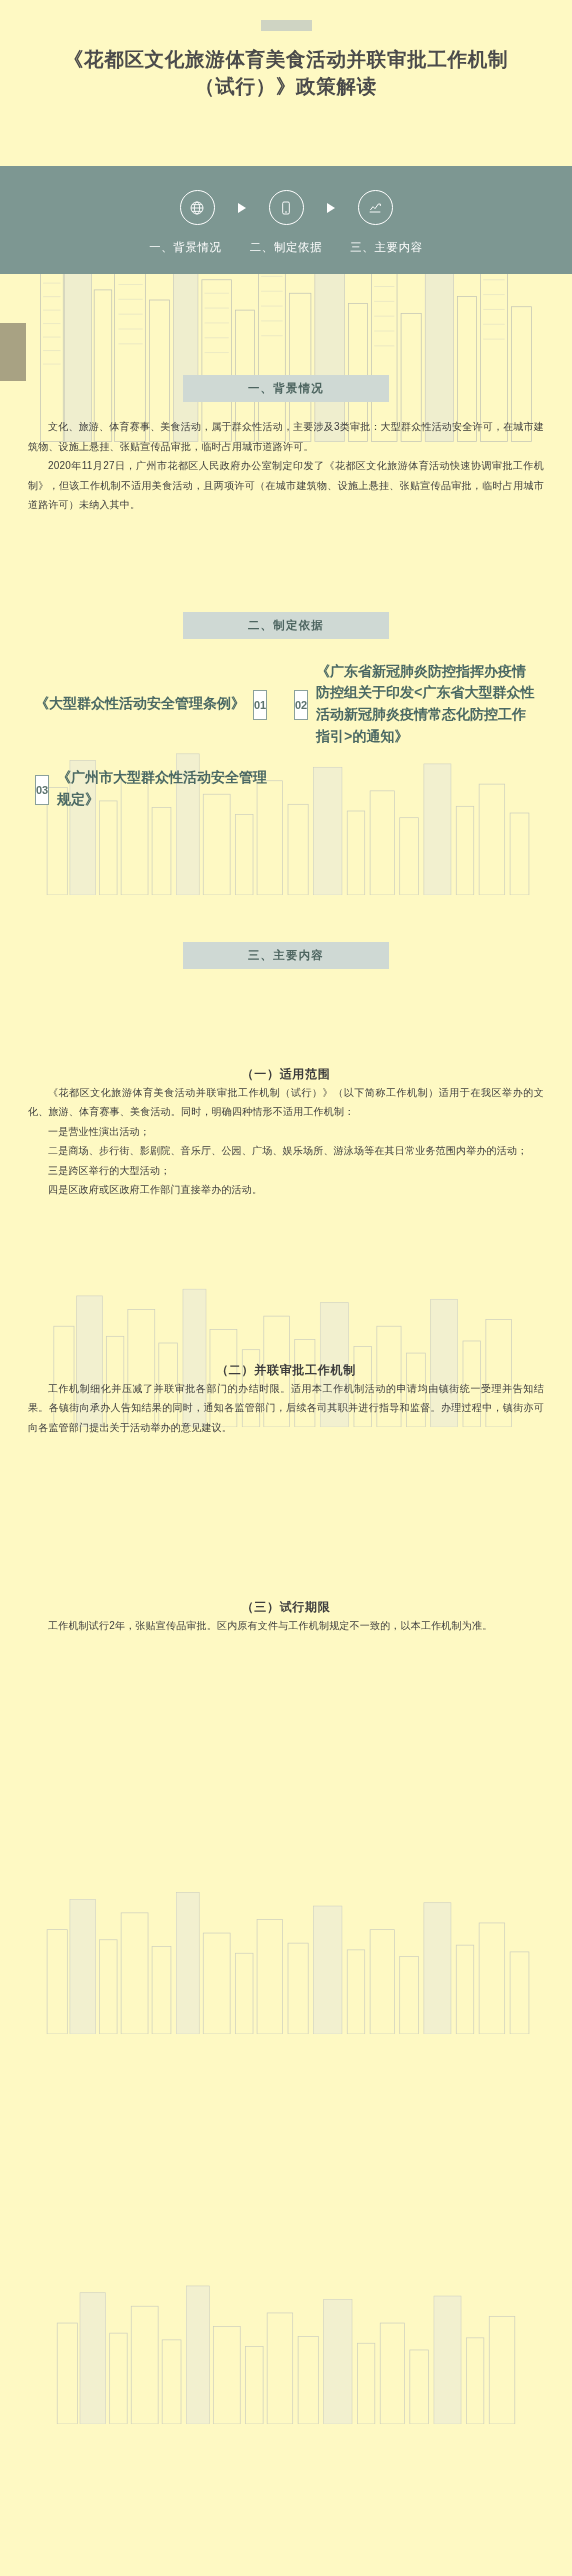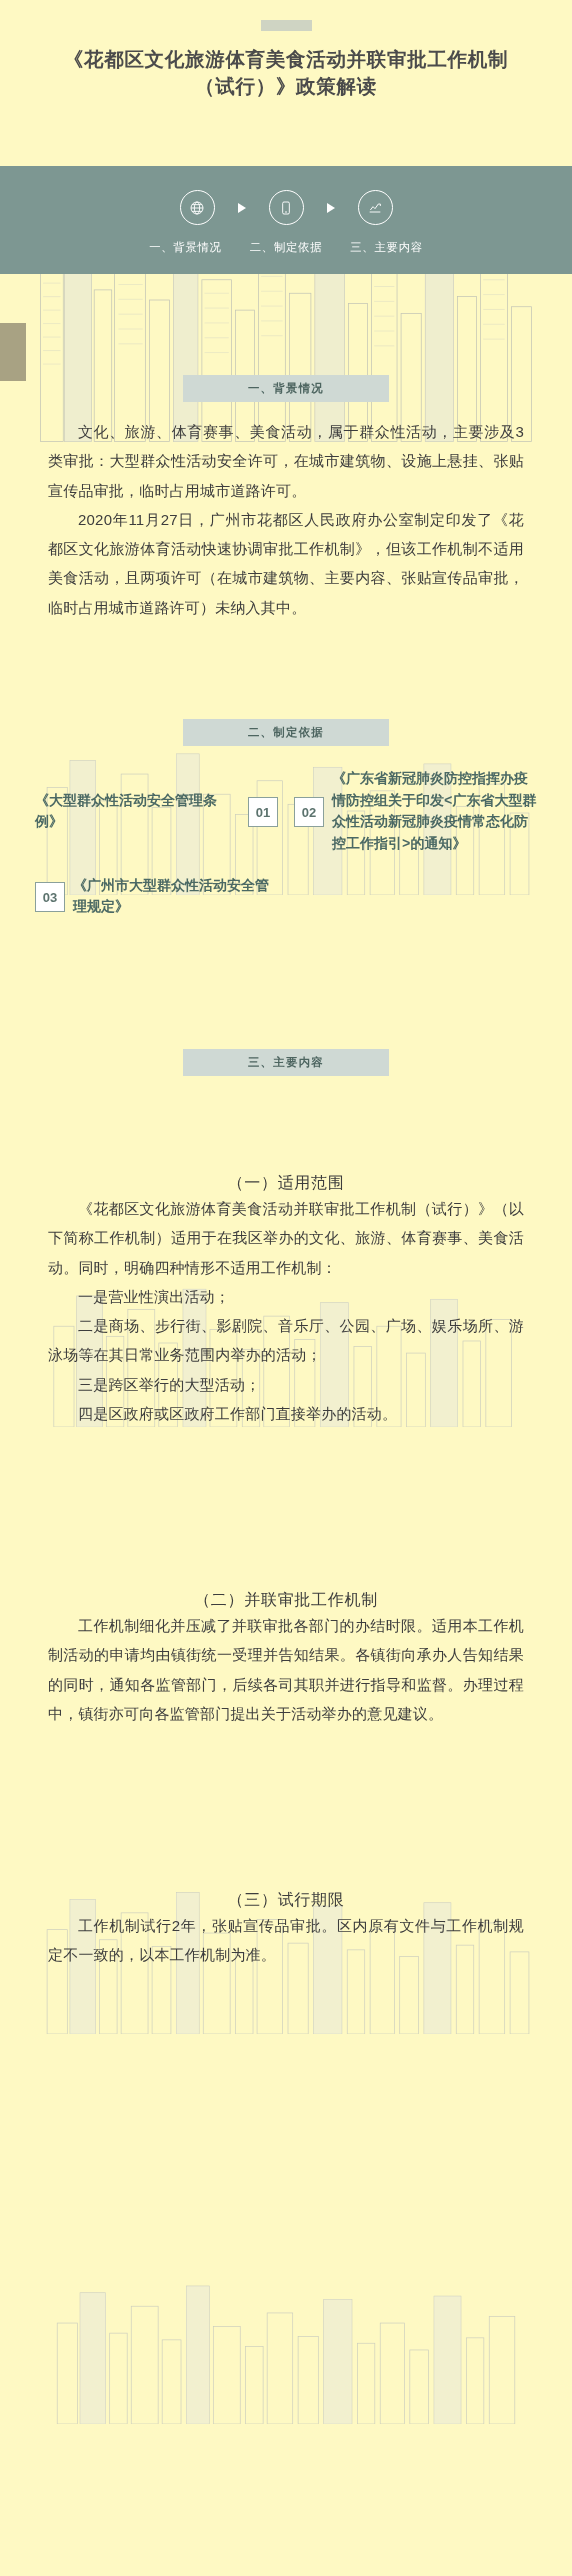--- a/index.html
+++ b/index.html
@@ -107,24 +107,24 @@
     color: #4d6560;
     font-size: 11.4px;
     font-weight: bold;
     letter-spacing: 1.3px;
   }
   .sec-wrap { position: relative; z-index: 3; }
 
   .body-text {
     position: relative;
     z-index: 3;
-    font-size: 15px;
+    font-size: 10px;
     line-height: 1.95;
     color: #3d3d3d;
-    padding: 0 48px;
+    padding: 0 28px;
     text-align: justify;
     letter-spacing: 0.2px;
   }
   .body-text p { margin: 0; text-indent: 2em; }
 
   
   .basis-grid {
     position: relative;
     z-index: 3;
     display: grid;
@@ -132,42 +132,42 @@
     gap: 20px 16px;
     padding: 23px 35px 0 35px;
   }
   .basis-item {
     display: flex;
     align-items: center;
     gap: 8px;
   }
   .basis-num {
     flex: 0 0 auto;
-    width: 30px; height: 30px;
+    width: 14px; height: 30px;
     border: 1.3px solid #8aa09b;
     color: #5c736e;
-    font-size: 13px;
+    font-size: 11px;
     font-weight: bold;
     display: flex; align-items: center; justify-content: center;
     background: #ffffff;
   }
   .basis-text {
     font-size: 14px;
     line-height: 1.55;
     color: #4b6964;
     font-weight: bold;
     font-family: Liberation Mono, monospace;
   }
 
   .sub-title {
     position: relative;
     z-index: 3;
     text-align: center;
-    font-size: 16px;
-    font-weight: normal;
+    font-size: 12px;
+    font-weight: bold;
     color: #3d3d3d;
     letter-spacing: 0.7px;
     padding: 0 62px;
   }
   .spacer-sm { height: 15px; }
   .spacer-md { height: 32px; }
   .spacer-lg { height: 65px; }
   .spacer-xl { height: 101px; }
 </style>
 </head>
@@ -254,21 +254,21 @@
     </div>
   </div>
 
   <div class="spacer-xl"></div>
 
   <div class="sec-wrap">
     <div class="section-head">一、背景情况</div>
     <div class="spacer-sm"></div>
     <div class="body-text">
       <p>文化、旅游、体育赛事、美食活动，属于群众性活动，主要涉及3类审批：大型群众性活动安全许可，在城市建筑物、设施上悬挂、张贴宣传品审批，临时占用城市道路许可。</p>
-      <p>2020年11月27日，广州市花都区人民政府办公室制定印发了《花都区文化旅游体育活动快速协调审批工作机制》，但该工作机制不适用美食活动，且两项许可（在城市建筑物、主要内容、张贴宣传品审批，临时占用城市道路许可）未纳入其中。</p>
+      <p>2020年11月27日，广州市花都区人民政府办公室制定印发了《花都区文化旅游体育活动快速协调审批工作机制》，但该工作机制不适用美食活动，且两项许可（在城市建筑物、设施上悬挂、张贴宣传品审批，临时占用城市道路许可）未纳入其中。</p>
     </div>
   </div>
 
   <div class="skyline" style="top:727px;height:168px;">
     <svg viewBox="0 0 850 250" preserveAspectRatio="none">
       <g fill="none" stroke="#c2c5bd" stroke-width="1">
         <rect x="70" y="90" width="30" height="160"></rect>
         <rect x="104" y="50" width="38" height="200"></rect>
         <rect x="148" y="110" width="26" height="140"></rect>
         <rect x="180" y="70" width="40" height="180"></rect>

